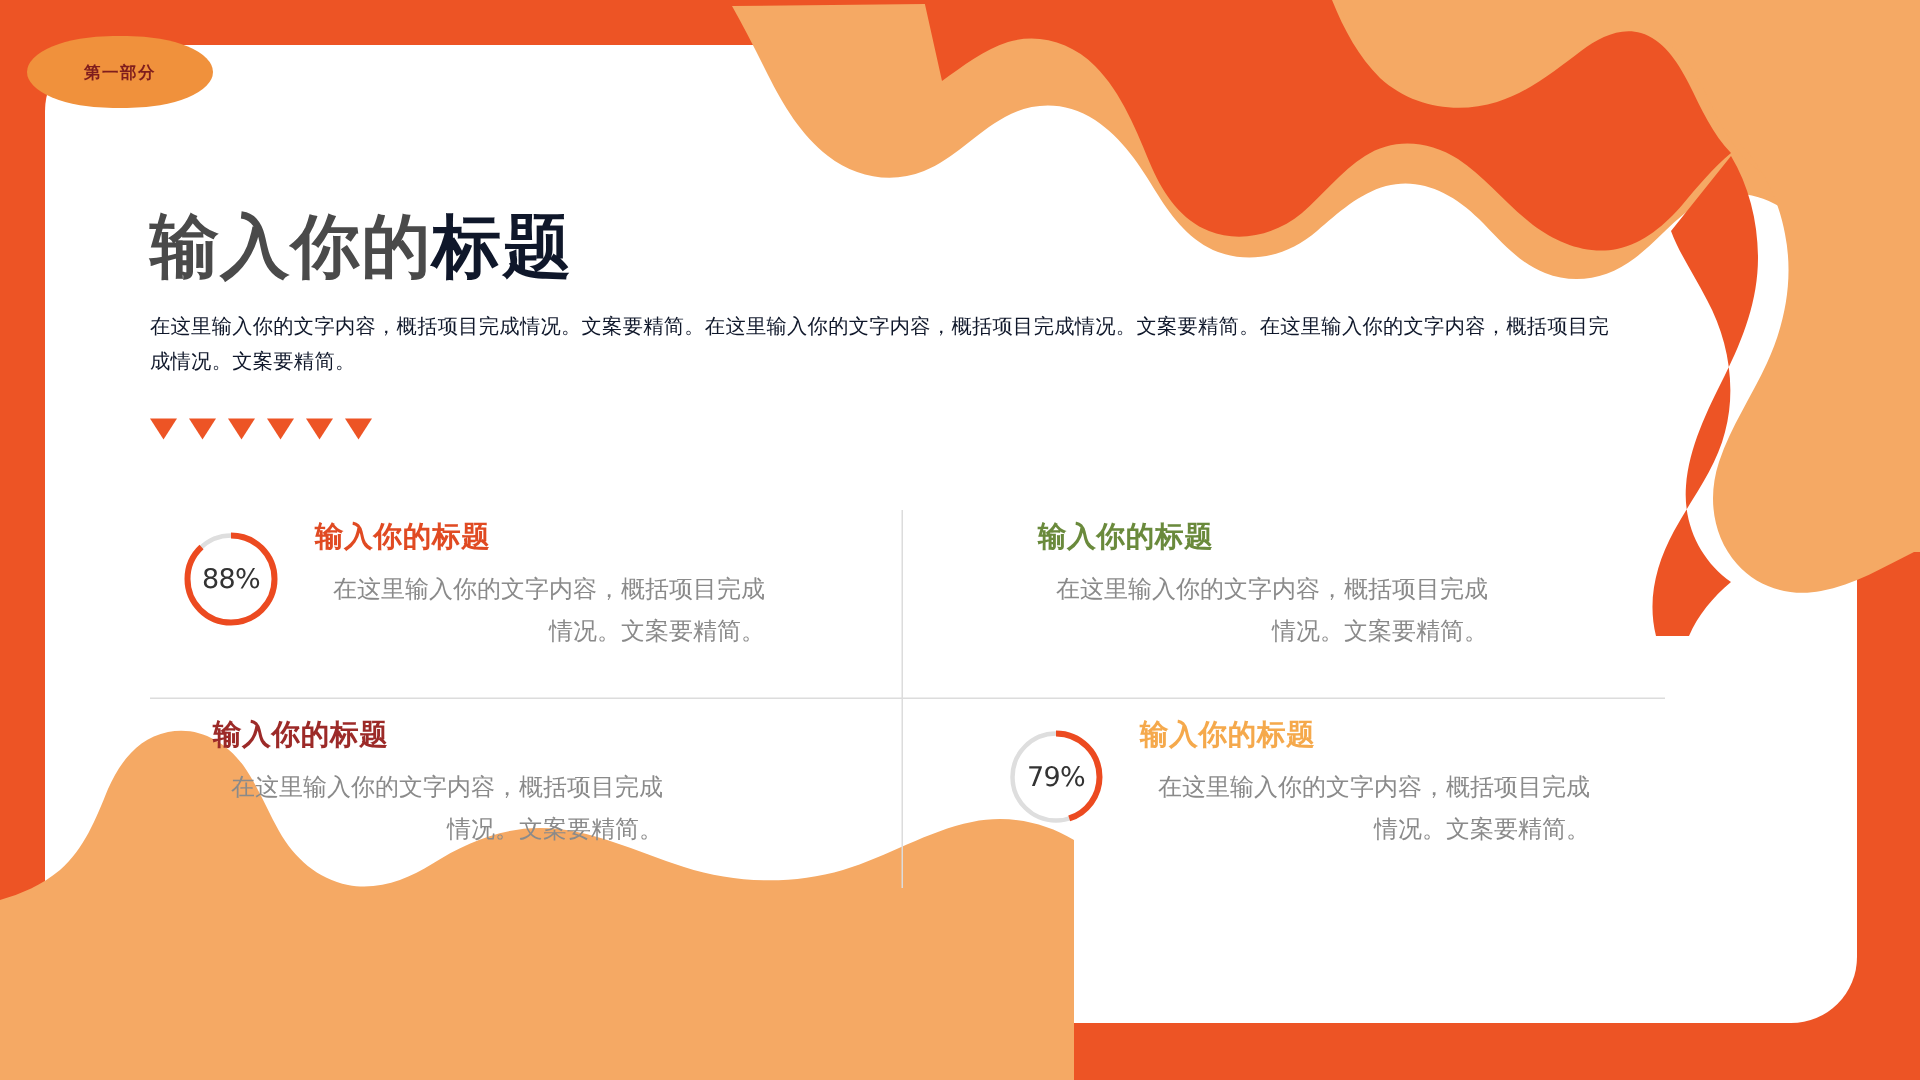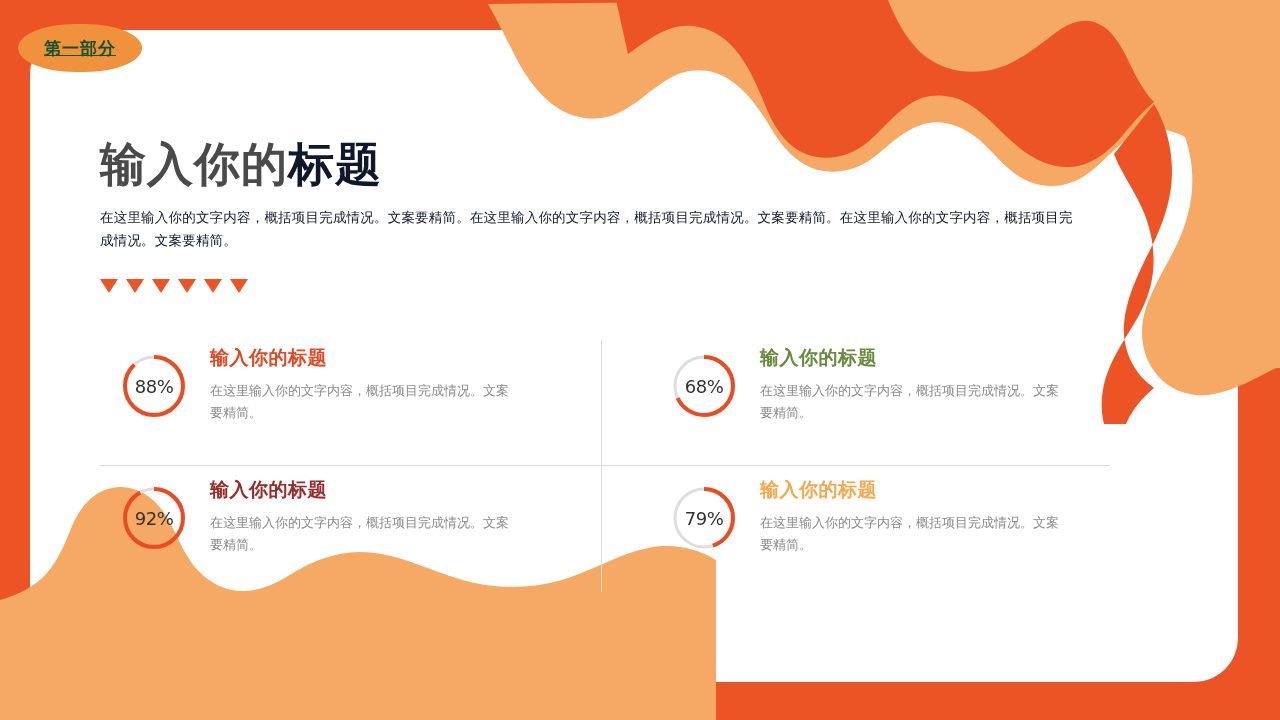--- a/index.html
+++ b/index.html
@@ -46,27 +46,26 @@
     width: 124px;
     height: 48px;
     background: #F0913C;
     border-radius: 62px / 26px;
     display: flex;
     align-items: center;
     justify-content: center;
     z-index: 6;
   }
   #badge .badge-text {
-    color: #14532d;
-    font-size: 17px;
+    color: #7f1d1d;
+    font-size: 11px;
     font-weight: bold;
     letter-spacing: 1px;
     font-family: "Liberation Serif", "DejaVu Serif", serif;
     white-space: nowrap;
-    text-decoration: underline;
   }
   
   #content {
     position: absolute;
     left: 100px;
     top: 140px;
     width: 1010px;
     z-index: 5;
   }
   #title {
@@ -166,25 +165,26 @@
   }
   .stat-title {
     font-size: 19px;
     font-weight: bold;
     font-family: "Liberation Serif", "DejaVu Serif", serif;
     letter-spacing: 0.5px;
     margin: 0 0 9px 0;
     white-space: nowrap;
   }
   .stat-desc {
-    font-size: 13px;
+    font-size: 16px;
     line-height: 1.72;
     color: #8A8A8A;
     margin: 0;
     width: 300px;
+    text-align: right;
   }
 </style>
 </head>
 <body>
 
 <div id="slide">
 
   <svg class="deco-layer" viewBox="0 0 1280 720" preserveAspectRatio="none">
 
     <path d="M905,0 L1280,0 L1280,205 C1255,200 1238,188 1222,170
@@ -423,41 +423,27 @@
         </svg>
         <div class="ring-value">88%</div>
       </div>
       <div class="stat-text">
         <div class="stat-title" style="color: rgb(224, 74, 34);">输入你的标题</div>
         <div class="stat-desc">在这里输入你的文字内容，概括项目完成情况。文案要精简。</div>
       </div>
     </div>
 
     <div class="stat pos-1">
-      <div class="ring-wrap">
-        <svg viewBox="0 0 68 68">
-          <circle cx="34" cy="34" r="29" fill="none" stroke="#DEDEDE" stroke-width="3"></circle>
-          <circle class="ring-arc" cx="34" cy="34" r="29" fill="none" stroke="#EC4A20" stroke-width="4" stroke-linecap="butt" transform="rotate(-90 34 34)" stroke-dasharray="123.90441425758145 182.212373908208"></circle>
-        </svg>
-        <div class="ring-value">68%</div>
-      </div>
       <div class="stat-text">
         <div class="stat-title" style="color: rgb(106, 138, 60);">输入你的标题</div>
         <div class="stat-desc">在这里输入你的文字内容，概括项目完成情况。文案要精简。</div>
       </div>
     </div>
 
     <div class="stat pos-2">
-      <div class="ring-wrap">
-        <svg viewBox="0 0 68 68">
-          <circle cx="34" cy="34" r="29" fill="none" stroke="#DEDEDE" stroke-width="3"></circle>
-          <circle class="ring-arc" cx="34" cy="34" r="29" fill="none" stroke="#EC4A20" stroke-width="4" stroke-linecap="butt" transform="rotate(-90 34 34)" stroke-dasharray="167.6353839955514 182.212373908208"></circle>
-        </svg>
-        <div class="ring-value">92%</div>
-      </div>
       <div class="stat-text">
         <div class="stat-title" style="color: rgb(156, 42, 40);">输入你的标题</div>
         <div class="stat-desc">在这里输入你的文字内容，概括项目完成情况。文案要精简。</div>
       </div>
     </div>
 
     <div class="stat pos-3">
       <div class="ring-wrap">
         <svg viewBox="0 0 68 68">
           <circle cx="34" cy="34" r="29" fill="none" stroke="#DEDEDE" stroke-width="3"></circle>

